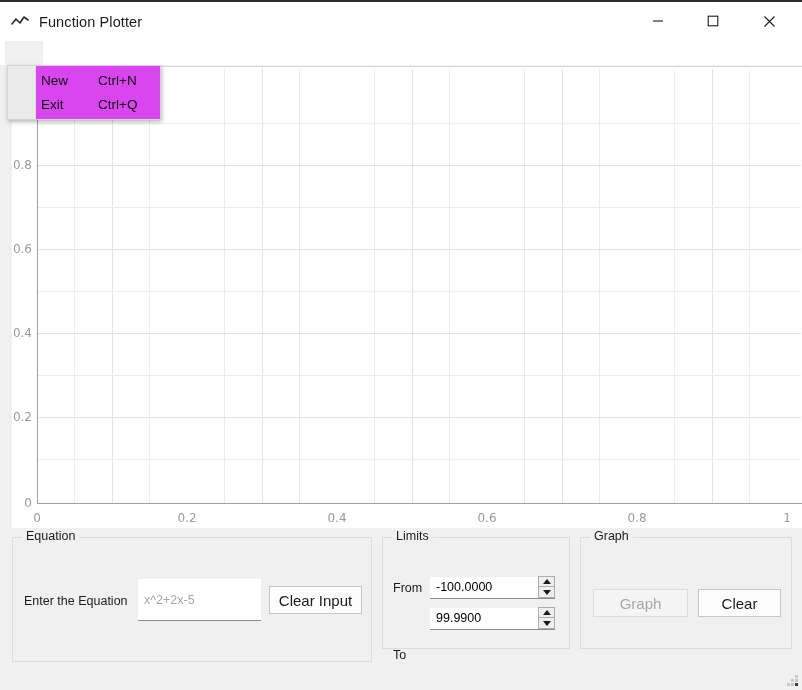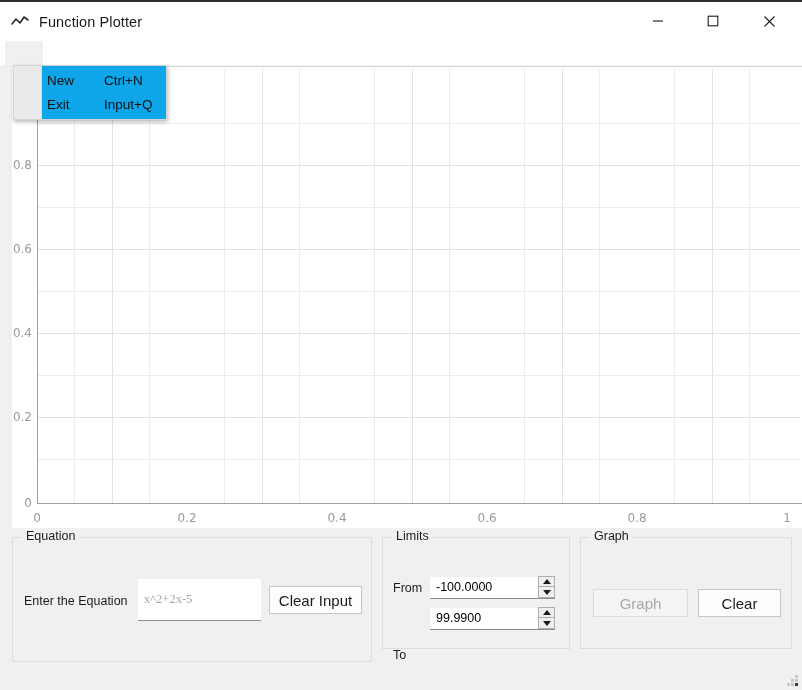--- a/index.html
+++ b/index.html
@@ -84,25 +84,25 @@
     display: flex;
     align-items: center;
     font-size: 13.5px;
     color: #111;
     background: #f0f0f0;
   }
 
   
   #file-menu {
     position: absolute;
-    left: 13px;
+    left: 7px;
     top: 65px;
     width: 152px;
     height: 53px;
-    background: #0ea5e9;
+    background: #d946ef;
     border: 1px solid #d4d4d4;
     box-shadow: 1px 2px 4px rgba(0,0,0,0.28);
     z-index: 50;
   }
   #file-menu::before {
     content: "";
     position: absolute;
     left: 0; top: 0;
     width: 27px;
     height: 100%;
@@ -174,21 +174,21 @@
     white-space: nowrap;
   }
 
   
   .lineedit {
     position: absolute;
     background: #ffffff;
     border: none;
     border-bottom: 1px solid #8d8d8d;
     font-size: 12.5px;
-    font-family: Liberation Serif, serif;
+    font-family: Liberation Sans, sans-serif;
     padding: 0 6px;
     box-sizing: border-box;
     color: #1b1b1b;
     outline: none;
   }
   .lineedit::placeholder { color: #a6a6a6; }
 
   
   .pushbtn {
     position: absolute;
@@ -394,21 +394,21 @@
     <button class="pushbtn" style="left:117px; top:51px; width:83px; height:28px;text-align:center;">Clear</button>
   </div>
 
   <div id="file-menu">
     <div class="menu-item" style="top:2px;">
       <span class="mi-label">New</span>
       <span class="mi-accel">Ctrl+N</span>
     </div>
     <div class="menu-item" style="top:2px;">
       <span class="mi-label">Exit</span>
-      <span class="mi-accel">Input+Q</span>
+      <span class="mi-accel">Ctrl+Q</span>
     </div>
   </div>
 
   <svg id="grip" viewBox="0 0 14 14">
     <g fill="#c8c8c8">
       <rect x="9" y="1" width="3" height="3"></rect>
       <rect x="5" y="5" width="3" height="3"></rect>
       <rect x="9" y="5" width="3" height="3"></rect>
       <rect x="1" y="9" width="3" height="3"></rect>
       <rect x="5" y="9" width="3" height="3"></rect>

